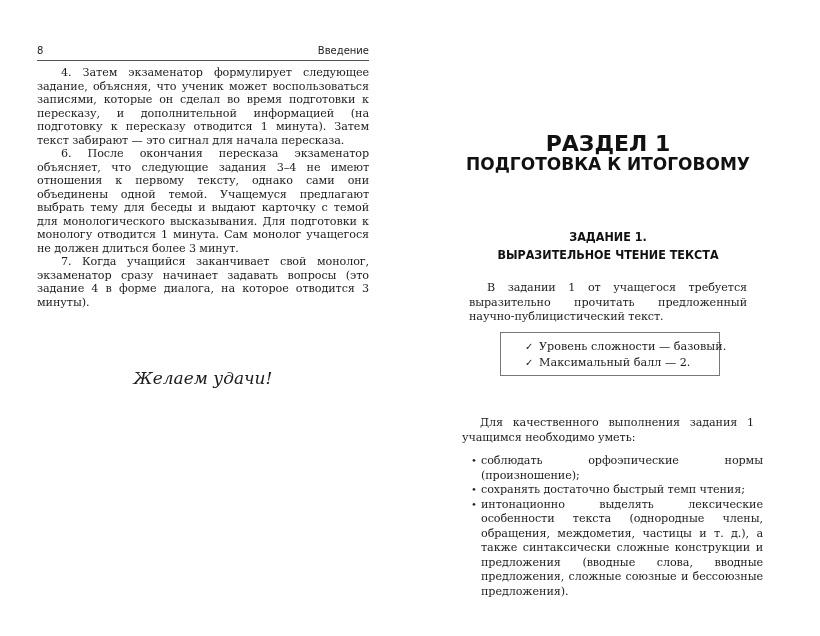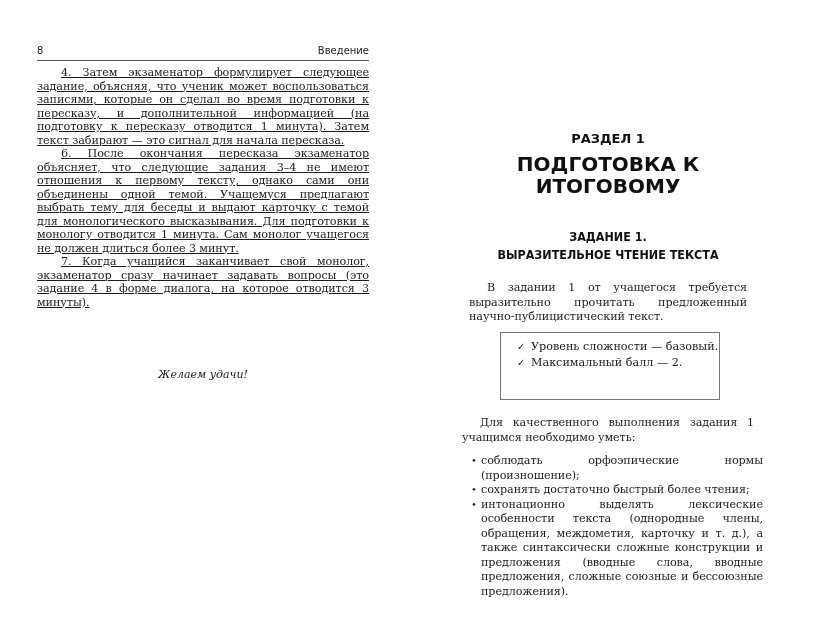--- a/index.html
+++ b/index.html
@@ -13,46 +13,46 @@
     border-bottom: 1.5px solid #555;
     font-family: "DejaVu Sans", sans-serif; font-size: 10px; color: #222;
   }
   .running-head .pno { position: absolute; left: 0; top: 1px; }
   .running-head .rtitle { position: absolute; right: 0; top: 1px; margin-left: 28px; }
 
   .body-text {
     font-family: "DejaVu Serif", serif; font-size: 11.2px; line-height: 13.5px;
     text-align: justify; color: #1c1c1c; letter-spacing: -0.1px;
   }
-  .left-text { position: absolute; top: 66px; left: 0; width: 332px; text-decoration: underline; }
+  .left-text { position: absolute; top: 66px; left: 0; width: 332px; }
   .left-text p { margin: 0; text-indent: 24px; }
   .wish {
     position: absolute; top: 368px; left: 0; width: 332px; text-align: center;
-    font-family: "DejaVu Serif", serif; font-style: italic; font-size: 11px; color: #1c1c1c;
+    font-family: "DejaVu Serif", serif; font-style: italic; font-size: 17px; color: #1c1c1c;
   }
 
   .section-head {
     position: absolute; left: 0; width: 310px; text-align: center;
     font-family: "DejaVu Sans", sans-serif; font-weight: bold; color: #111;
   }
-  .sec-label { top: 131px; font-size: 13px; }
-  .sec-title { top: 153px; font-size: 20px; line-height: 22px; }
+  .sec-label { top: 131px; font-size: 22px; }
+  .sec-title { top: 153px; font-size: 17px; line-height: 22px; }
   .task-head {
     position: absolute; left: 0; width: 310px; text-align: center; top: 228px;
     font-family: "DejaVu Sans", sans-serif; font-weight: bold; font-size: 13px; line-height: 18px;
     color: #111; transform: scaleX(0.86); transform-origin: center;
   }
   .task-head div { white-space: nowrap; }
 
   .intro { position: absolute; top: 265px; left: 0; width: 310px; }
   .intro p { margin: 16px; text-indent: 18px; line-height: 14.5px; }
 
   .info-box {
-    position: absolute; top: 332px; left: 47px; width: 220px; height: 68px;
-    border: 1.2px solid #777; box-sizing: border-box; padding: 6px 0 0 16px;
+    position: absolute; top: 332px; left: 47px; width: 220px; height: 44px;
+    border: 1.2px solid #777; box-sizing: border-box; padding: 6px 0 0 24px;
   }
   .info-box .row {
     font-family: "DejaVu Serif", serif; font-size: 11.2px; line-height: 15.5px; white-space: nowrap;
   }
   .info-box .check { display: inline-block; width: 14px; font-size: 10px; }
 
   .skills { position: absolute; top: 407px; left: 0; width: 310px; }
   .skills p { margin: 9px; text-indent: 18px; line-height: 14.5px; }
   .skills ul { list-style: none; margin: 0; padding: 0 0 0 28px; }
   .skills li { position: relative; line-height: 14.5px; text-align: justify; }
@@ -100,20 +100,20 @@
     </div>
   </div>
 
   <div class="body-text skills">
     <p>Для качественного выполнения задания 1 учащимся необходимо уметь:</p>
     <ul>
       <li>
         <span class="bullet">•</span><span>соблюдать орфоэпические нормы (произношение);</span>
       </li>
       <li>
-        <span class="bullet">•</span><span>сохранять достаточно быстрый более чтения;</span>
+        <span class="bullet">•</span><span>сохранять достаточно быстрый темп чтения;</span>
       </li>
       <li>
-        <span class="bullet">•</span><span>интонационно выделять лексические особенности текста (однородные члены, обращения, междометия, карточку и т. д.), а также синтаксически сложные конструкции и предложения (вводные слова, вводные предложения, сложные союзные и бессоюзные предложения).</span>
+        <span class="bullet">•</span><span>интонационно выделять лексические особенности текста (однородные члены, обращения, междометия, частицы и т. д.), а также синтаксически сложные конструкции и предложения (вводные слова, вводные предложения, сложные союзные и бессоюзные предложения).</span>
       </li>
     </ul>
   </div>
 </div>
 
 </body></html>

